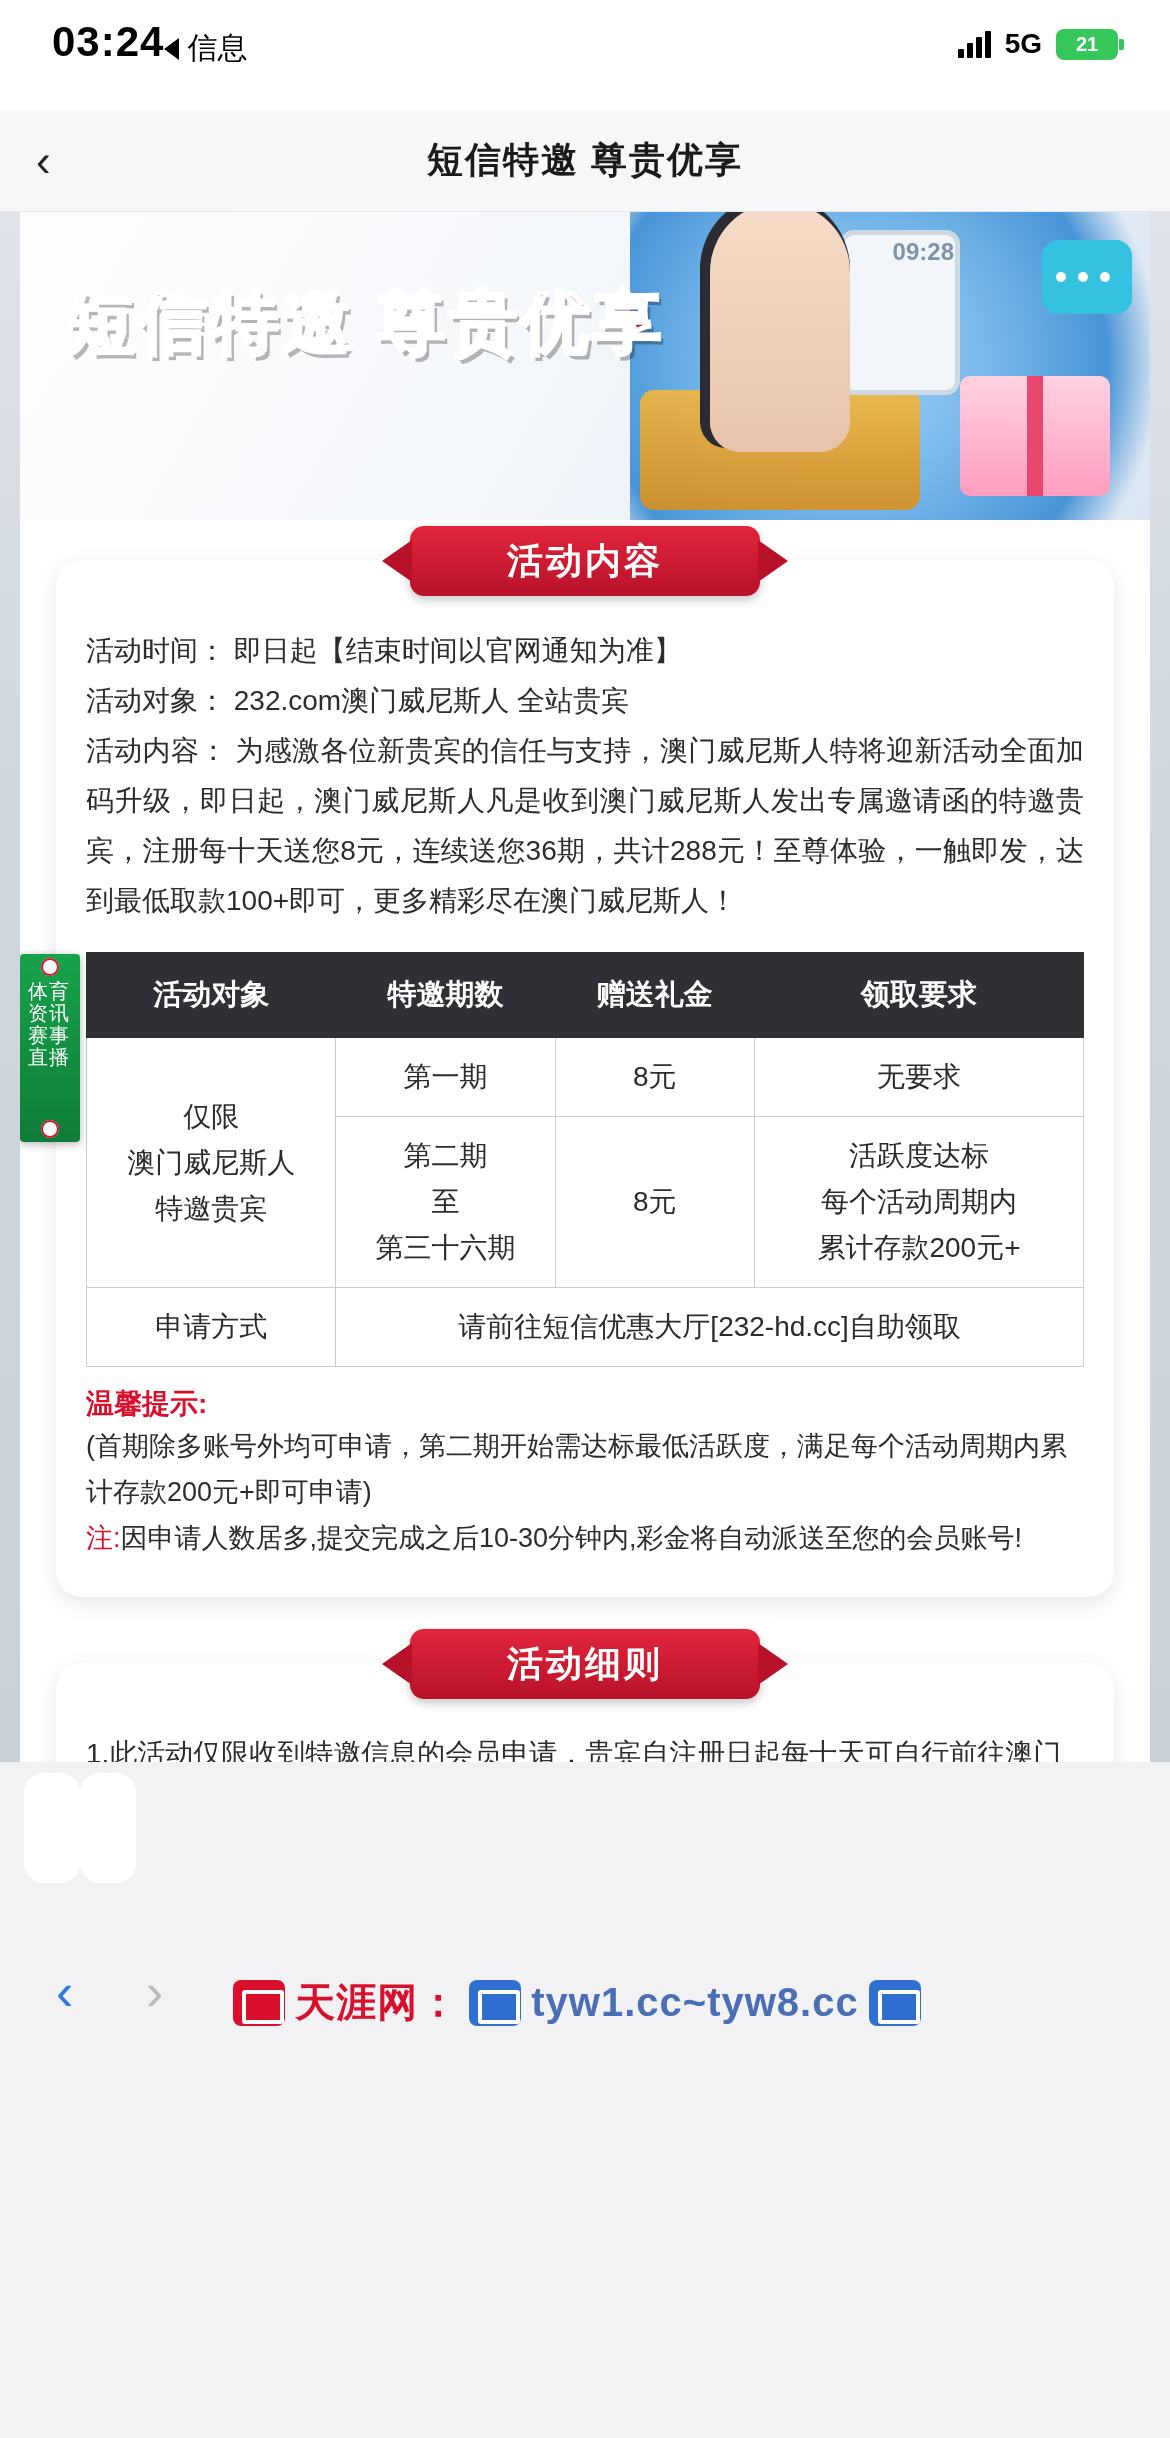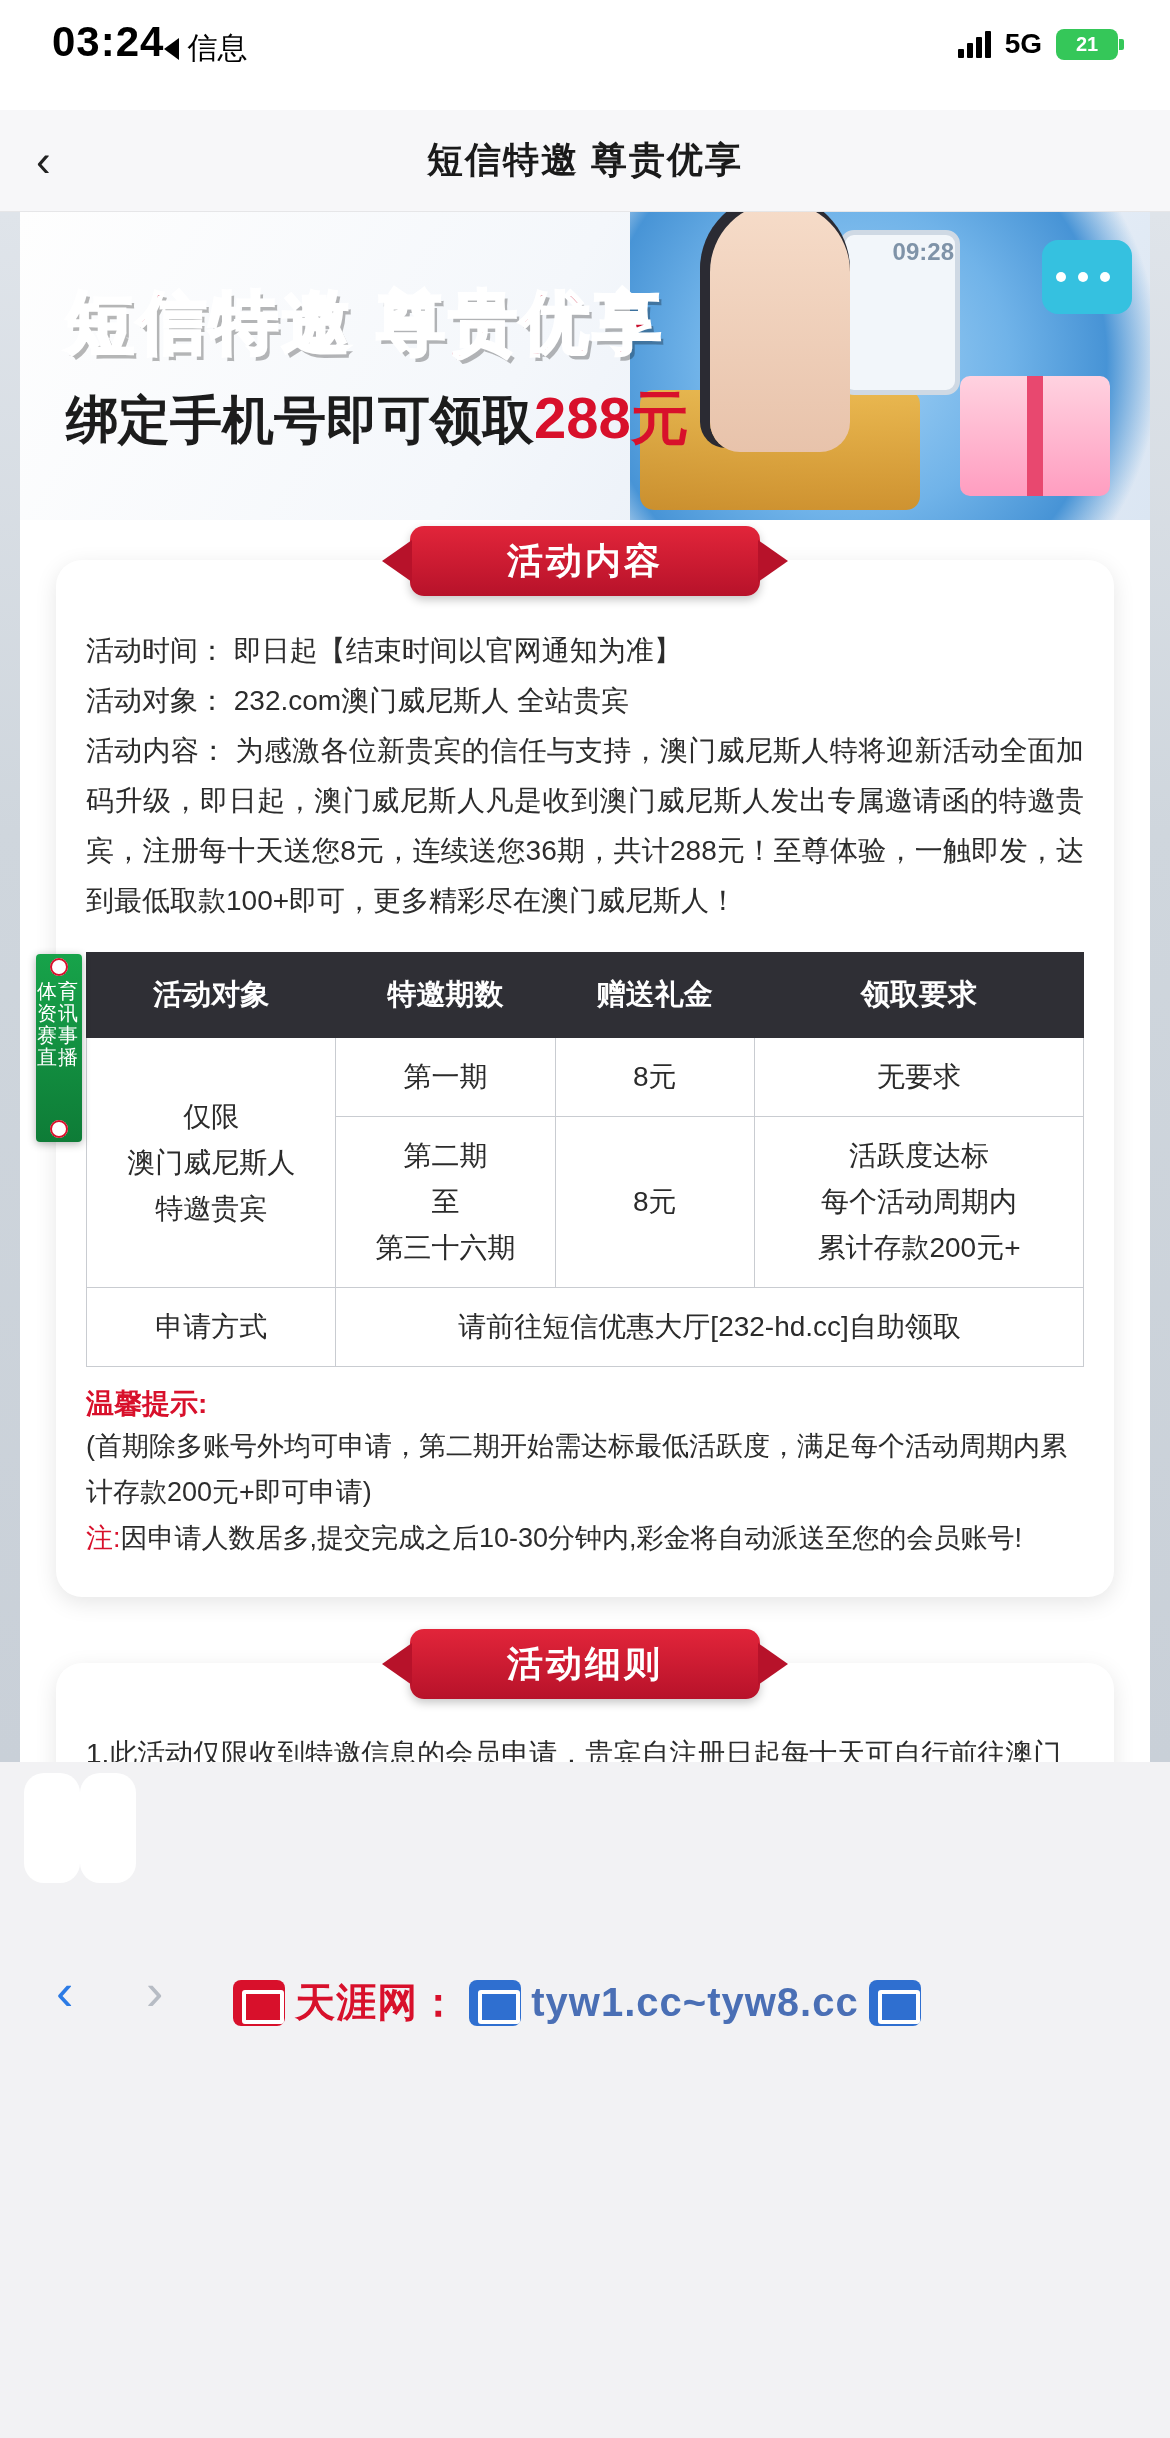--- a/index.html
+++ b/index.html
@@ -226,31 +226,30 @@
   .tip-note { font-size: 27px; line-height: 46px; color: #2c2c2c; }
   .tip-note .red { color: #d8102b; }
 
   .card2 { margin-top: 66px; }
   .rule-line { font-size: 28px; line-height: 50px; color: #2c2c2c; }
 
   
   .side-ad {
     position: absolute;
     left: 0; top: 742px;
-    width: 46px; height: 188px;
+    width: 60px; height: 188px;
     background: linear-gradient(#17a34a, #0e7c37);
     border-radius: 4px;
     color: #fff;
     font-size: 20px;
     line-height: 22px;
     text-align: center;
     padding: 26px 2px 0 0;
     letter-spacing: 1px;
     box-shadow: 0 2px 8px rgba(0,0,0,.3);
-    margin-left: 16px;
   }
   .side-ad .ball {
     position: absolute; left: 50%; top: 4px; transform: translateX(-50%);
     width: 18px; height: 18px; border-radius: 50%;
     background: #fff;
     box-shadow: inset 0 0 0 2px #d8102b;
   }
   .side-ad .ball2 { top: auto; bottom: 4px; }
 
   
@@ -383,23 +382,20 @@
         <div class="hero-coins"></div>
         <div class="hero-phone"></div>
         <div class="hero-phone-time">09:28</div>
         <div class="hero-hair"></div>
         <div class="hero-girl"></div>
         <div class="hero-gift"></div>
         <div class="hero-bubble">
             <span></span>
           </div>
         <div class="hero-title">短信特邀 尊贵优享</div>
-        <div class="hero-sub">
-          <span>绑定手机号即可领取</span><em>288元</em>
-        </div>
       </div>
 
       <div class="card">
         <div class="ribbon">活动内容</div>
 
         <div class="ptxt">活动时间： 即日起【结束时间以官网通知为准】</div>
         <div class="ptxt">活动对象： 232.com澳门威尼斯人 全站贵宾</div>
         <div class="ptxt">活动内容： 为感激各位新贵宾的信任与支持，澳门威尼斯人特将迎新活动全面加码升级，即日起，澳门威尼斯人凡是收到澳门威尼斯人发出专属邀请函的特邀贵宾，注册每十天送您8元，连续送您36期，共计288元！至尊体验，一触即发，达到最低取款100+即可，更多精彩尽在澳门威尼斯人！</div>
 
         <table class="promo">

